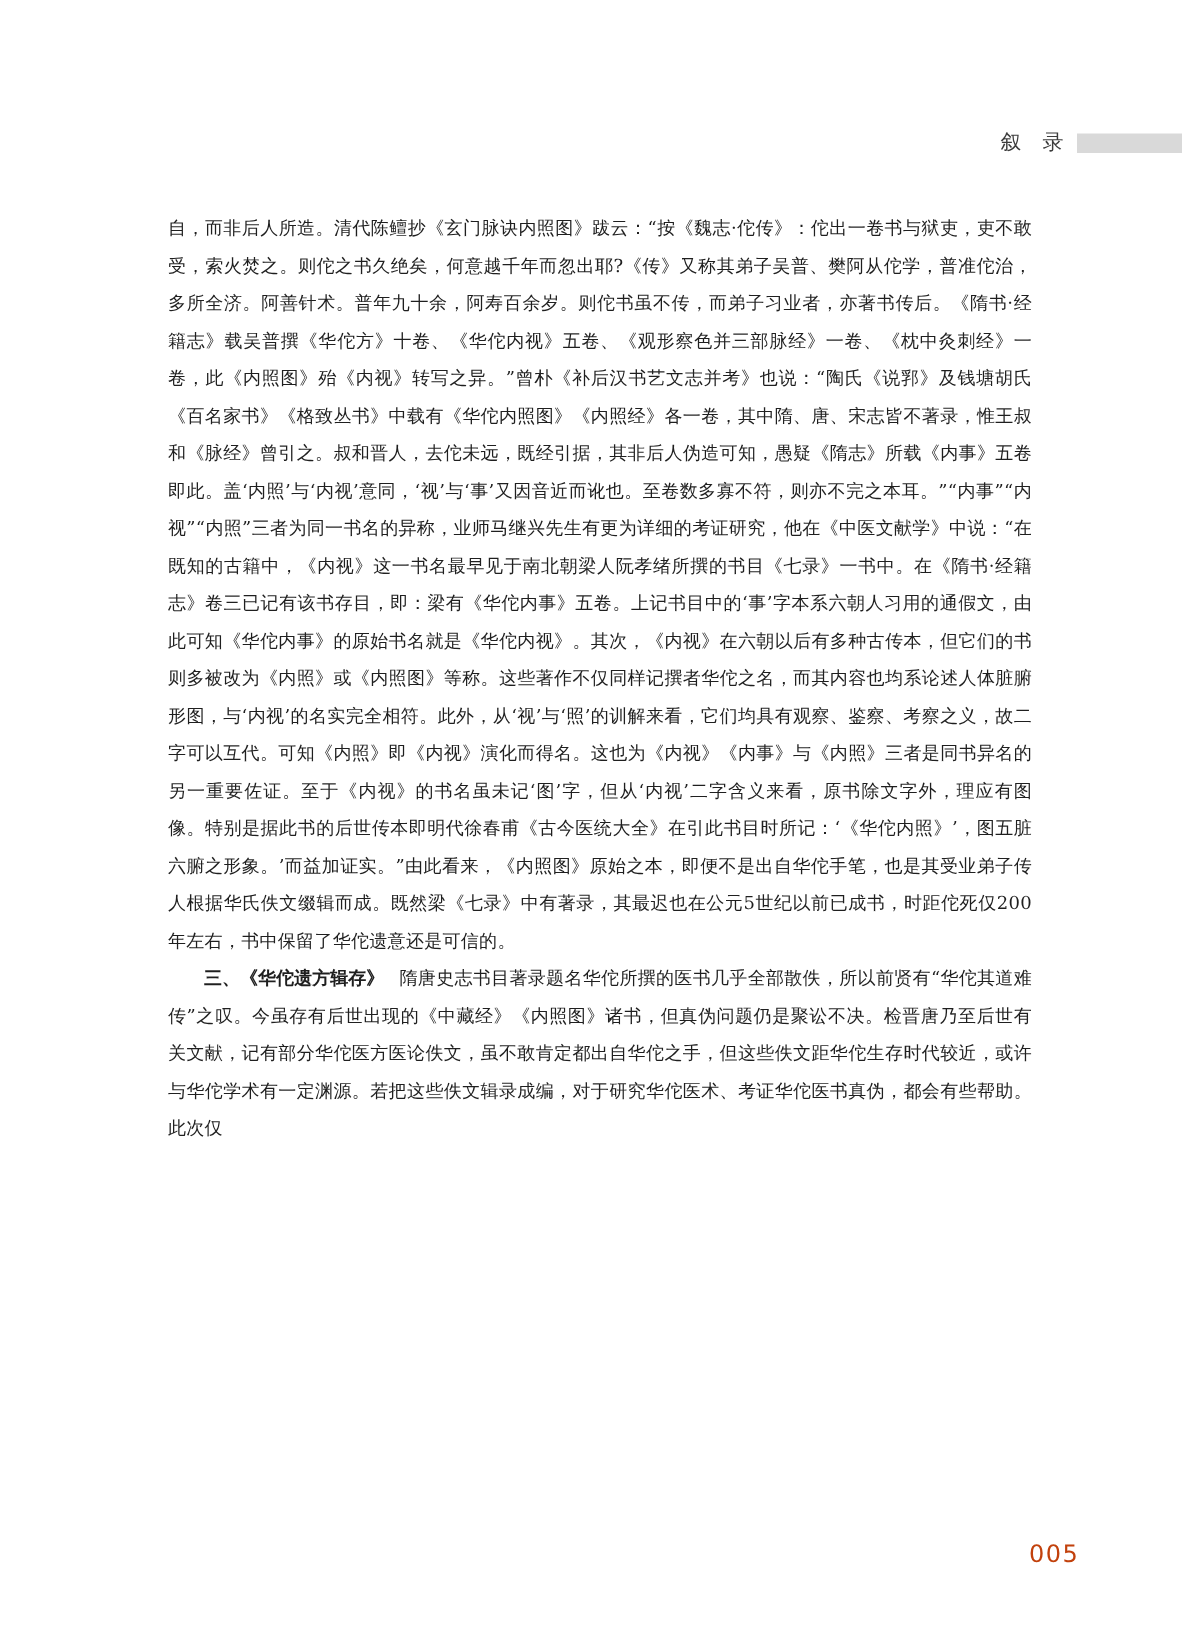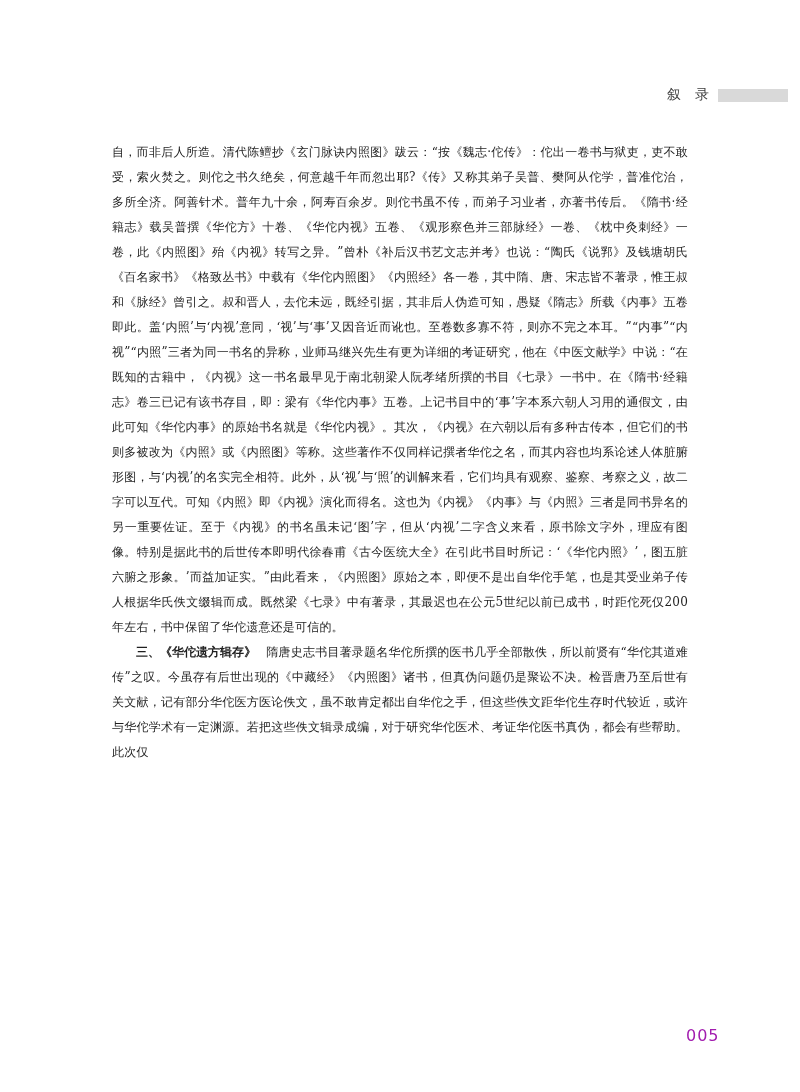--- a/index.html
+++ b/index.html
@@ -49,21 +49,21 @@
     font-family: Liberation Sans, sans-serif;
     margin-right: 0.85em;
     letter-spacing: 0;
   }
   .page-number {
     position: absolute;
     left: 686px;
     top: 1026px;
     font-family: "DejaVu Sans", "Liberation Sans", sans-serif;
     font-size: 16px;
-    color: #a21caf;
+    color: #c2410c;
     letter-spacing: 1px;
   }
 </style>
 </head>
 <body style="background: rgb(255, 255, 255); color: rgb(31, 31, 31);">
 
 <div class="page-header">
   <span class="header-title">叙　录</span>
   <div class="header-bar" style="background: rgb(217, 217, 217);"></div>
 </div>

